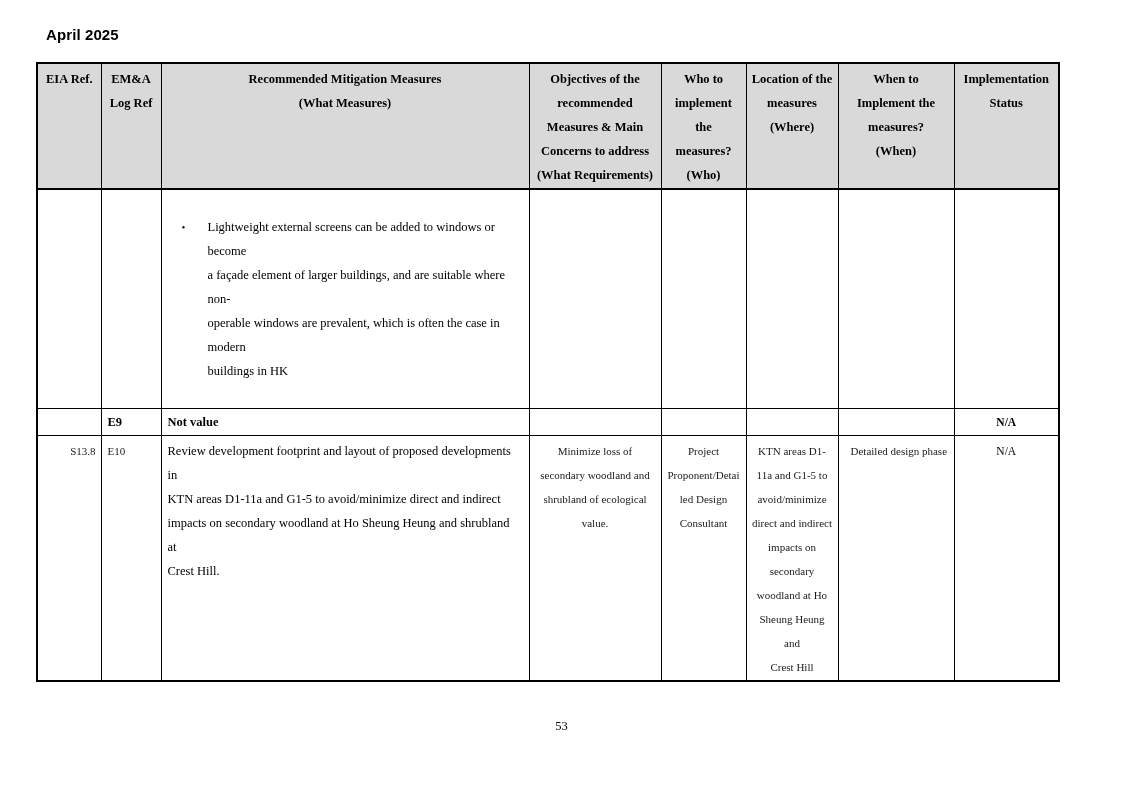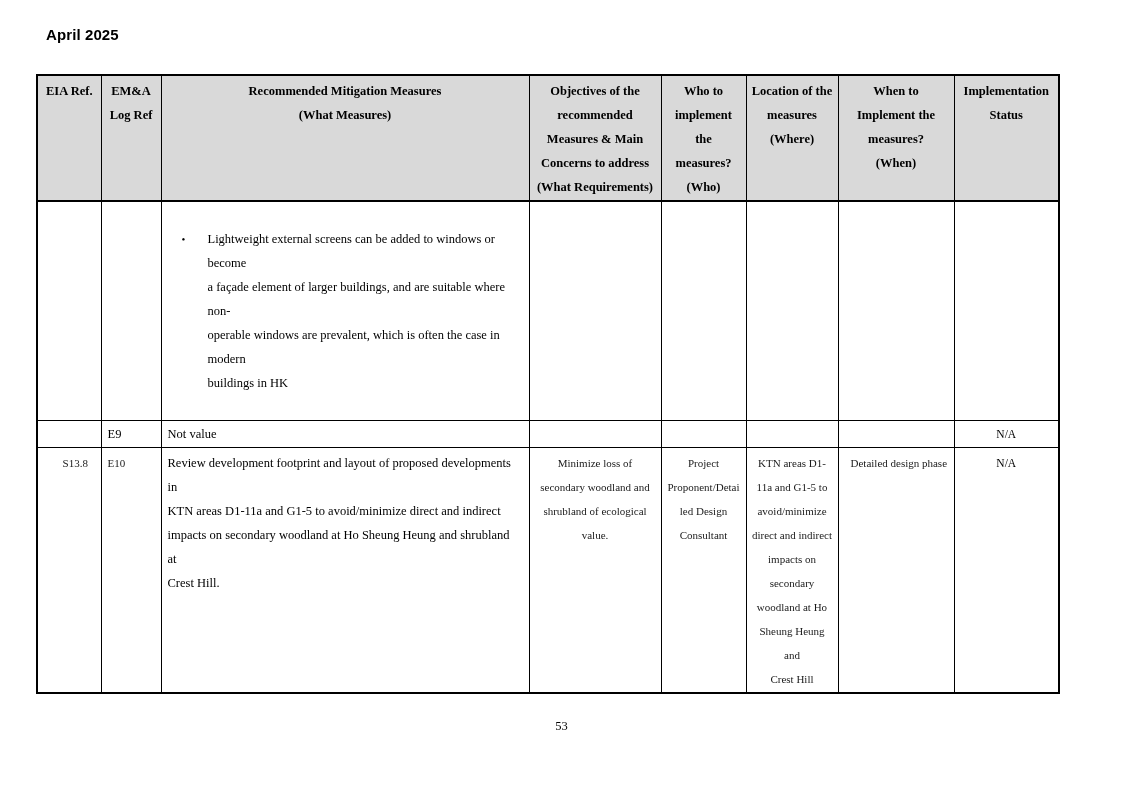--- a/index.html
+++ b/index.html
@@ -12,45 +12,44 @@
   }
   .doc-title, .doc-date {
     font-family:"Liberation Sans", sans-serif;
     font-weight:bold; font-size:15px; letter-spacing:0.1px;
   }
 
   table.mit-table {
     position:absolute; left:36px; top:62px;
     width:1022px; border-collapse:collapse; table-layout:fixed;
     border:2px solid #000;
-    margin-top:12px;
   }
   .mit-table th, .mit-table td {
     border:1px solid #000;
     vertical-align:top;
     line-height:24px;
     padding:1px 5px;
     white-space:pre-line;
     overflow:hidden;
   }
   .mit-table th {
     background:#d9d9d9;
     font-weight:bold;
     font-size:12.5px;
     text-align:center;
     border-bottom:2px solid #000;
     padding-top:3px;
   }
   tr.row-header { height:120px; }
   tr.row-screens { height:120px; }
-  tr.row-e9 { height:26px; }
+  tr.row-e9 { height:26px;font-weight:bold; }
   tr.row-s138 { height:242px; }
   tr.row-s138 td { padding-top:3px; }
 
-  td.c-ref   { font-size:11px; text-align:center; padding-left:17px; color:#1a1a1a; }
+  td.c-ref   { font-size:11px; text-align:right; padding-left:17px; color:#1a1a1a; }
   td.c-log   { font-size:11px; text-align:left; padding-left:6px; color:#1a1a1a; }
   td.c-log-lg{ font-size:12.5px; text-align:left; padding-left:6px; }
   td.c-meas  { font-size:12.5px; text-align:left; padding-left:6px; padding-right:8px; }
   td.c-small { font-size:11px; text-align:center; color:#1a1a1a; }
   td.c-when  { font-size:11px; text-align:left; padding-left:12px; color:#1a1a1a; }
   td.c-status{ font-size:11.5px; text-align:center; }
 
   .bullet-row { display:flex; align-items:flex-start; padding-left:14px; }
   .bullet { width:26px; flex:0 0 26px; font-size:11px; line-height:24px; }
   .bullet-text { flex:1; white-space:pre-line; }

